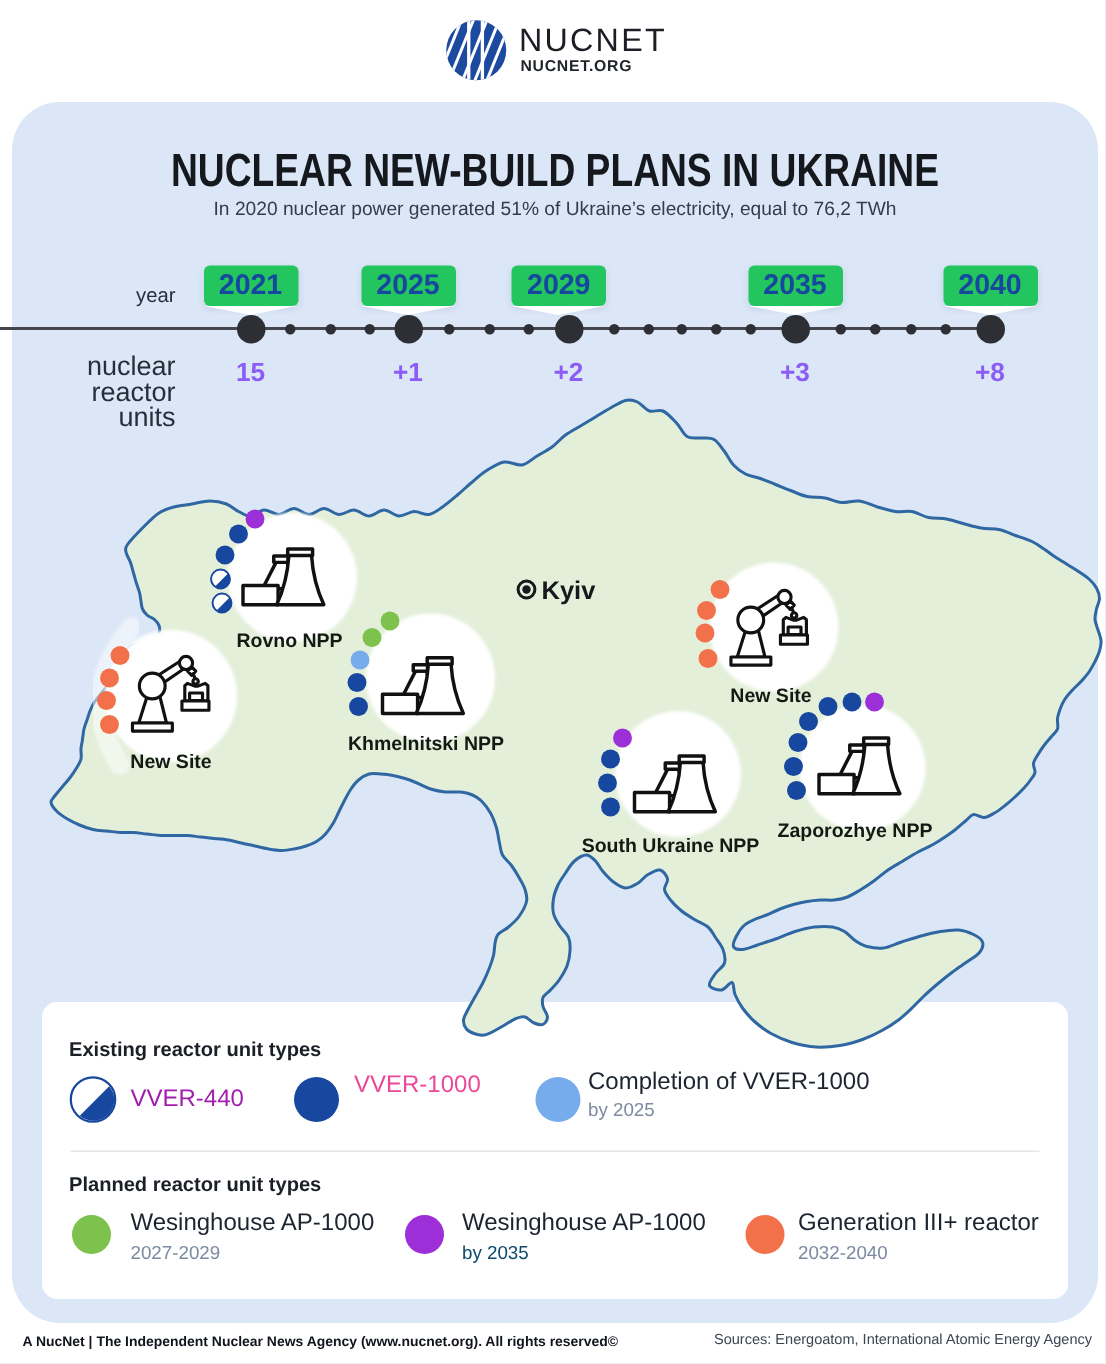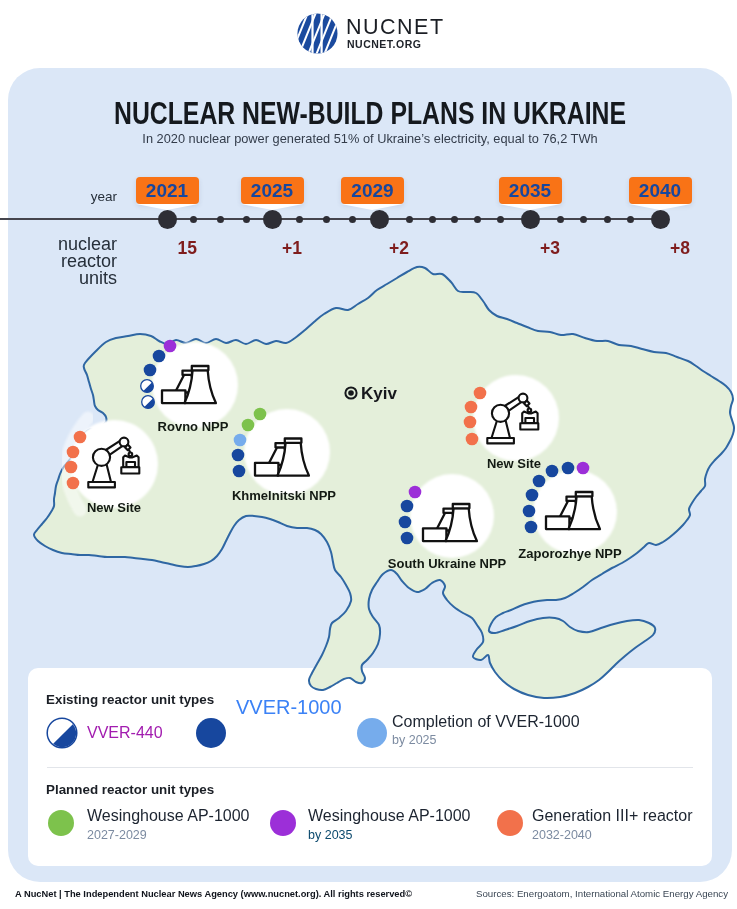--- a/index.html
+++ b/index.html
@@ -81,26 +81,26 @@
 
 <div class="abs count" style="left:242px">+1</div>
 
 <div class="abs count" style="left:349px">+2</div>
 
 <div class="abs count" style="left:500px">+3</div>
 
 <div class="abs count" style="left:630px">+8</div>
 
 <style>
-  .yearbox{top:177px;width:63px;height:27px;background:#f97316;border-radius:4px;
+  .yearbox{top:177px;width:63px;height:27px;background:#22c55e;border-radius:4px;
     text-align:center;line-height:27.5px;font-weight:bold;font-size:19px;color:#17479e;
     box-shadow:0 2px 5px rgba(40,60,100,0.12)}
   .yearbox::after{content:"";position:absolute;left:0px;top:27px;border-left:31.5px solid transparent;
     border-right:31.5px solid transparent;border-top:6px solid #ffffff}
-  .count{top:238px;width:60px;text-align:right;font-weight:bold;font-size:17.5px;color:#7f1d1d}
+  .count{top:238px;width:60px;text-align:center;font-weight:bold;font-size:17.5px;color:#8b5cf6}
   .bigdot{position:absolute;width:19px;height:19px;border-radius:50%;background:#2e2e35;margin:-9.5px 0 0 -9.5px;top:219.5px;z-index:1}
   .smalldot{position:absolute;width:7px;height:7px;border-radius:50%;background:#2e2e35;margin:-3.5px 0 0 -3.5px;top:219.5px;z-index:1}
 </style>
 
 <div class="abs" style="left:28px;top:668px;width:684px;height:198px;background:#ffffff;border-radius:10px;z-index:1"></div>
 
 <svg class="abs" style="left:0;top:255px;z-index:2" width="737" height="460" viewBox="0 255 737 460">
   <defs>
 
     <g id="npp" stroke="#111111" stroke-width="2.3" fill="#ffffff" stroke-linejoin="round">
@@ -323,21 +323,21 @@
 
   <svg class="abs" style="left:46px;top:717px" width="32" height="32" viewBox="-16 -16 32 32">
     <circle cx="0" cy="0" r="14.8" fill="#ffffff" stroke="#17479e" stroke-width="1.5"></circle>
     <path d="M-9.8,9.8 A13.9,13.9 0 0 0 9.8,-9.8 Z" fill="#17479e" transform="translate(1,1)"></path>
   </svg>
 
   <div class="abs" style="left:87px;top:723.5px;font-size:16px;color:#a21caf">VVER-440</div>
 
   <div class="abs" style="left:196px;top:718px;width:30px;height:30px;border-radius:50%;background:#17479e"></div>
 
-  <div class="abs" style="left:236px;top:696px;font-size:20px;color:#3b82f6">VVER-1000</div>
+  <div class="abs" style="left:236px;top:715px;font-size:16px;color:#ec4899">VVER-1000</div>
 
   <div class="abs" style="left:357px;top:718px;width:30px;height:30px;border-radius:50%;background:#76acec"></div>
 
   <div class="abs" style="left:392px;top:712.5px;font-size:16px;color:#1c2430">Completion of VVER-1000</div>
 
   <div class="abs" style="left:392px;top:733px;font-size:12.5px;color:#7c8ba1">by 2025</div>
 
   <div class="abs" style="left:47px;top:767px;width:646px;height:1px;background:#e2e5ea"></div>
 
   <div class="abs" style="left:46px;top:782px;font-weight:bold;font-size:13.4px;color:#1b1f26">Planned reactor unit types</div>

